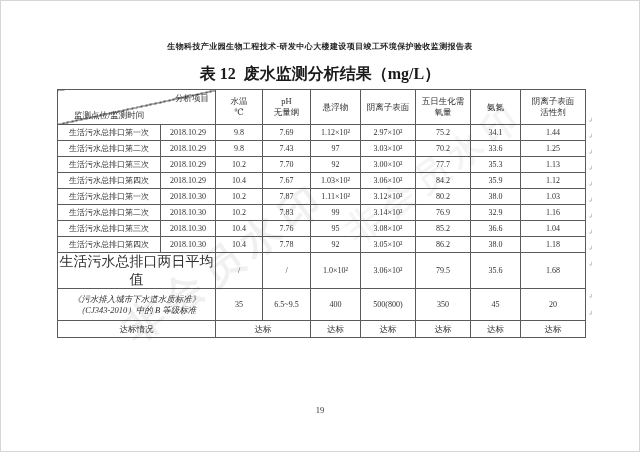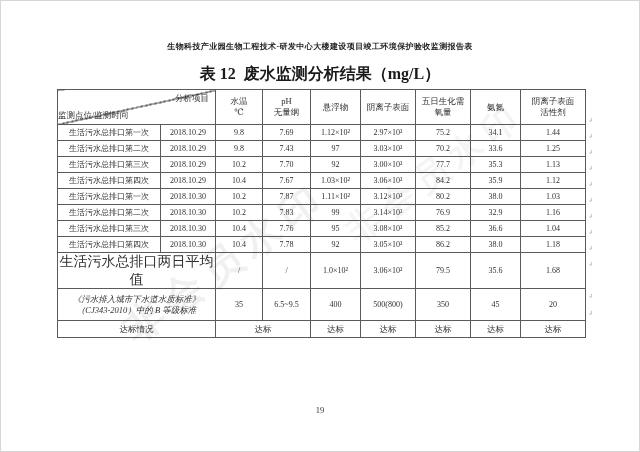--- a/index.html
+++ b/index.html
@@ -32,21 +32,21 @@
   tr.avg-row{height:16px;}
   tr.avg-row td.lbl{font-size:14px;}
   tr.std-row{height:32px;}
   tr.std-row td.lbl{font-size:8.5px;font-style:italic;}
   tr.comp-row{height:17px;}
   tr.comp-row td{font-size:8.5px;}
   td.corner{position:relative;padding:0;
     background:linear-gradient(to bottom right,transparent calc(50% - .7px),#5a5a5a calc(50% - .7px),#5a5a5a calc(50% + .7px),transparent calc(50% + .7px));
   }
   .corner-top{position:absolute;top:3px;right:6px;font-size:8.5px;}
-  .corner-bottom{position:absolute;bottom:3px;left:0;font-size:8.5px;margin-top:44px;}
+  .corner-bottom{position:absolute;bottom:3px;left:16px;font-size:8.5px;margin-top:44px;}
   .watermark{
     position:absolute;color:rgba(70,70,70,0.08);font-weight:bold;
     letter-spacing:8px;pointer-events:none;white-space:nowrap;z-index:3;
   }
   .wm1{font-size:40px;left:105px;top:235px;transform:rotate(-36deg);}
   .wm2{font-size:34px;left:330px;top:150px;transform:rotate(-36deg);color:rgba(70,70,70,0.06);}
   .row-mark{
     position:absolute;left:588px;font-size:6px;color:#9a9a9a;line-height:1;
   }
   .page-number{

